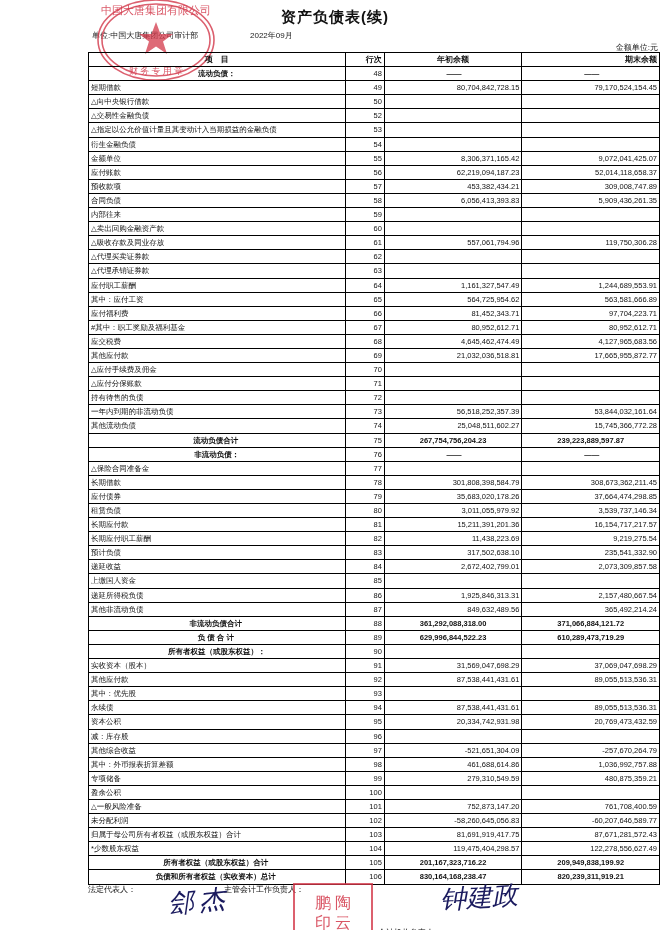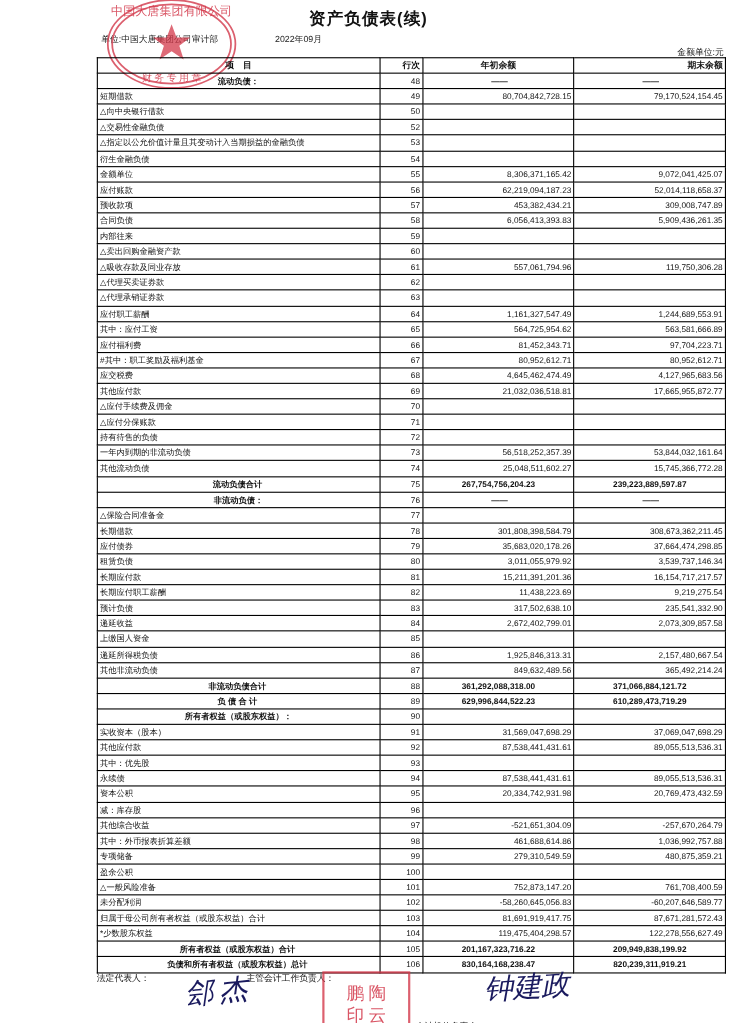--- a/index.html
+++ b/index.html
@@ -445,21 +445,21 @@
           <td class="c-val">119,475,404,298.57</td>
           <td class="c-val">122,278,556,627.49</td>
         </tr>
         <tr>
           <td class="c-item ind0 ctr">所有者权益（或股东权益）合计</td>
           <td class="c-row">105</td>
           <td class="c-val bold">201,167,323,716.22</td>
           <td class="c-val bold">209,949,838,199.92</td>
         </tr>
         <tr>
-          <td class="c-item ind0 ctr">负债和所有者权益（或股东权益）总计</td>
+          <td class="c-item ind0 ctr">负债和所有者权益（实收资本）总计</td>
           <td class="c-row">106</td>
           <td class="c-val bold">830,164,168,238.47</td>
           <td class="c-val bold">820,239,311,919.21</td>
         </tr>
       </tbody>
   </table>
 
   <div class="footer">
     <span class="f1">法定代表人：</span>
     <span class="f2">主管会计工作负责人：</span>

